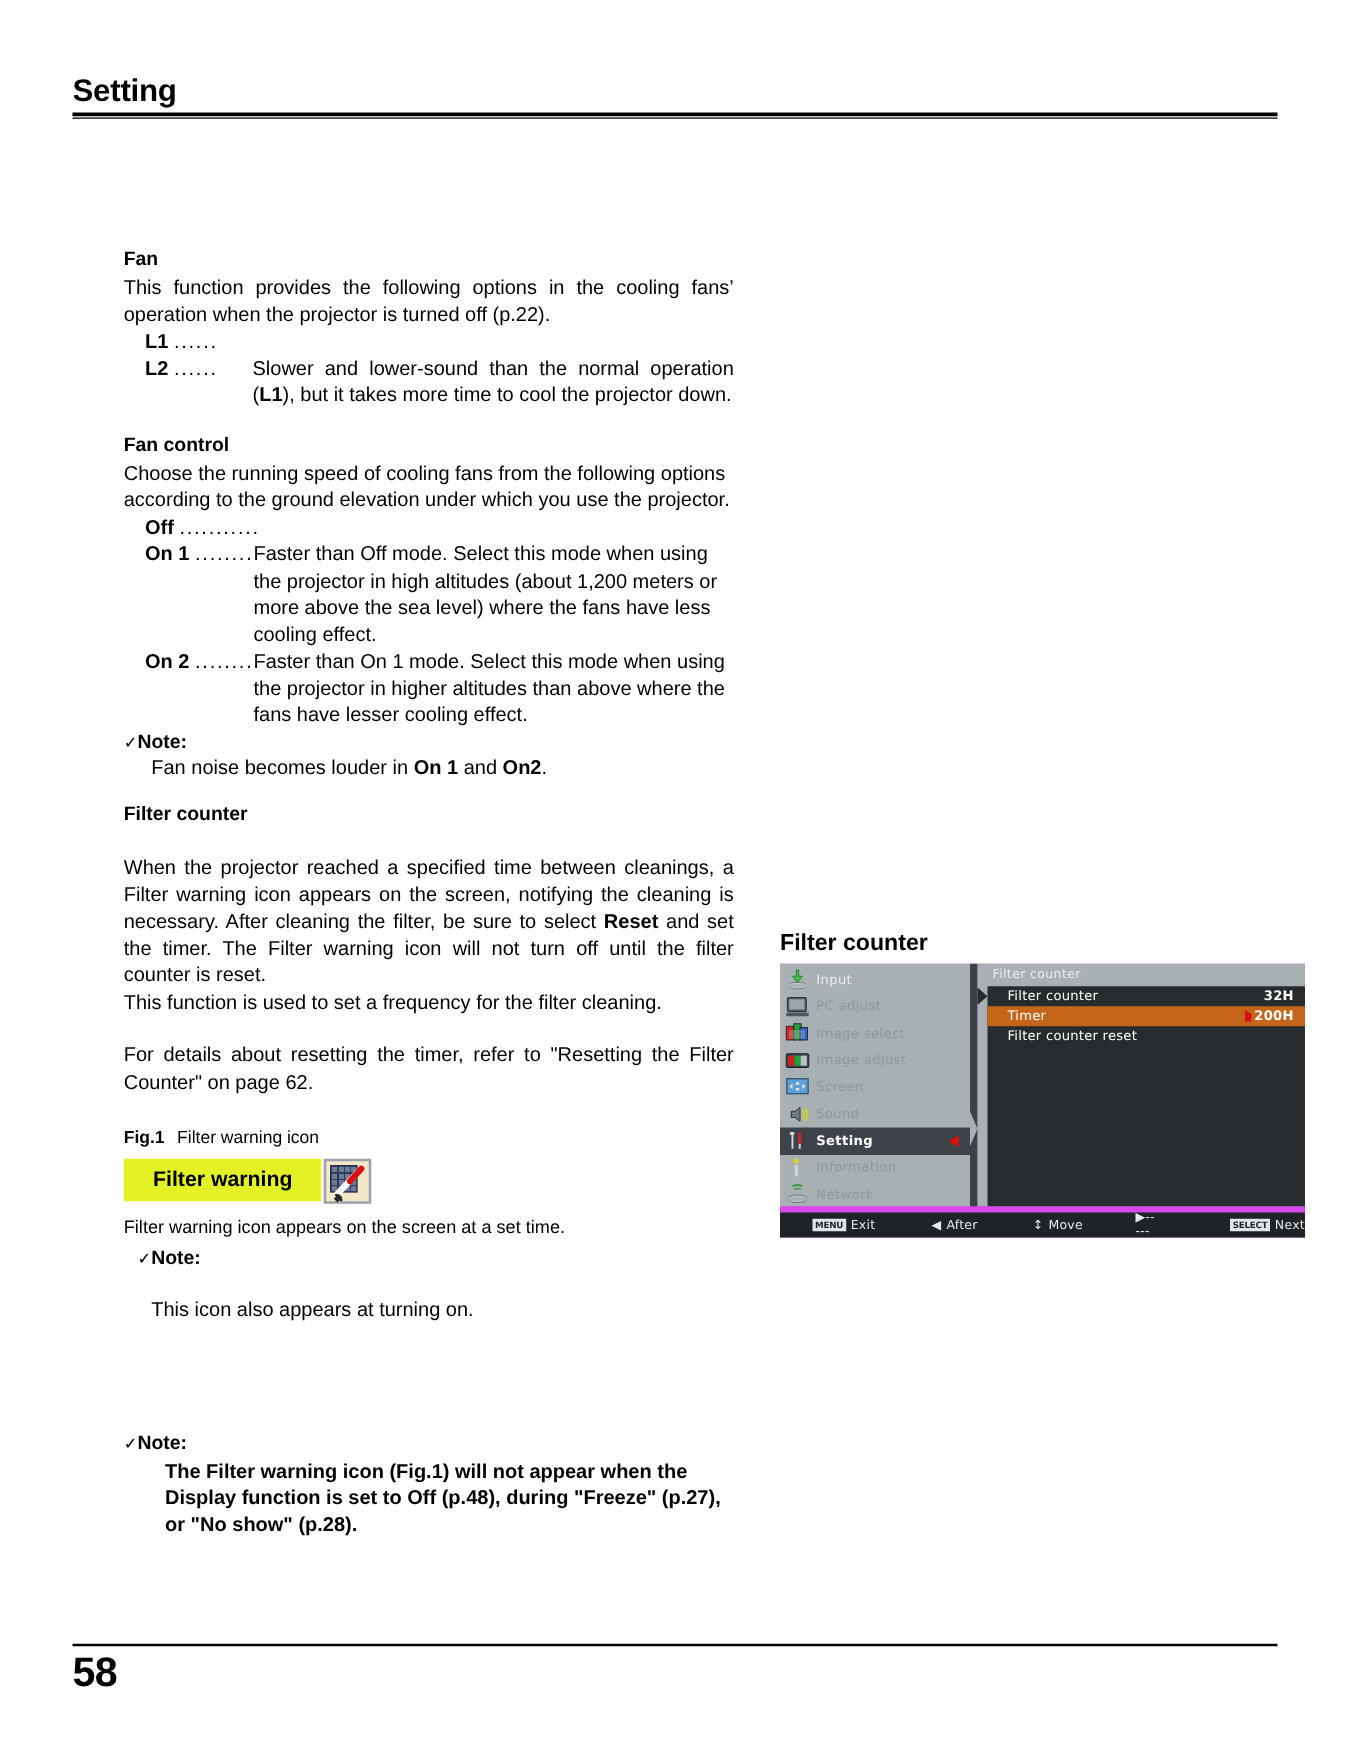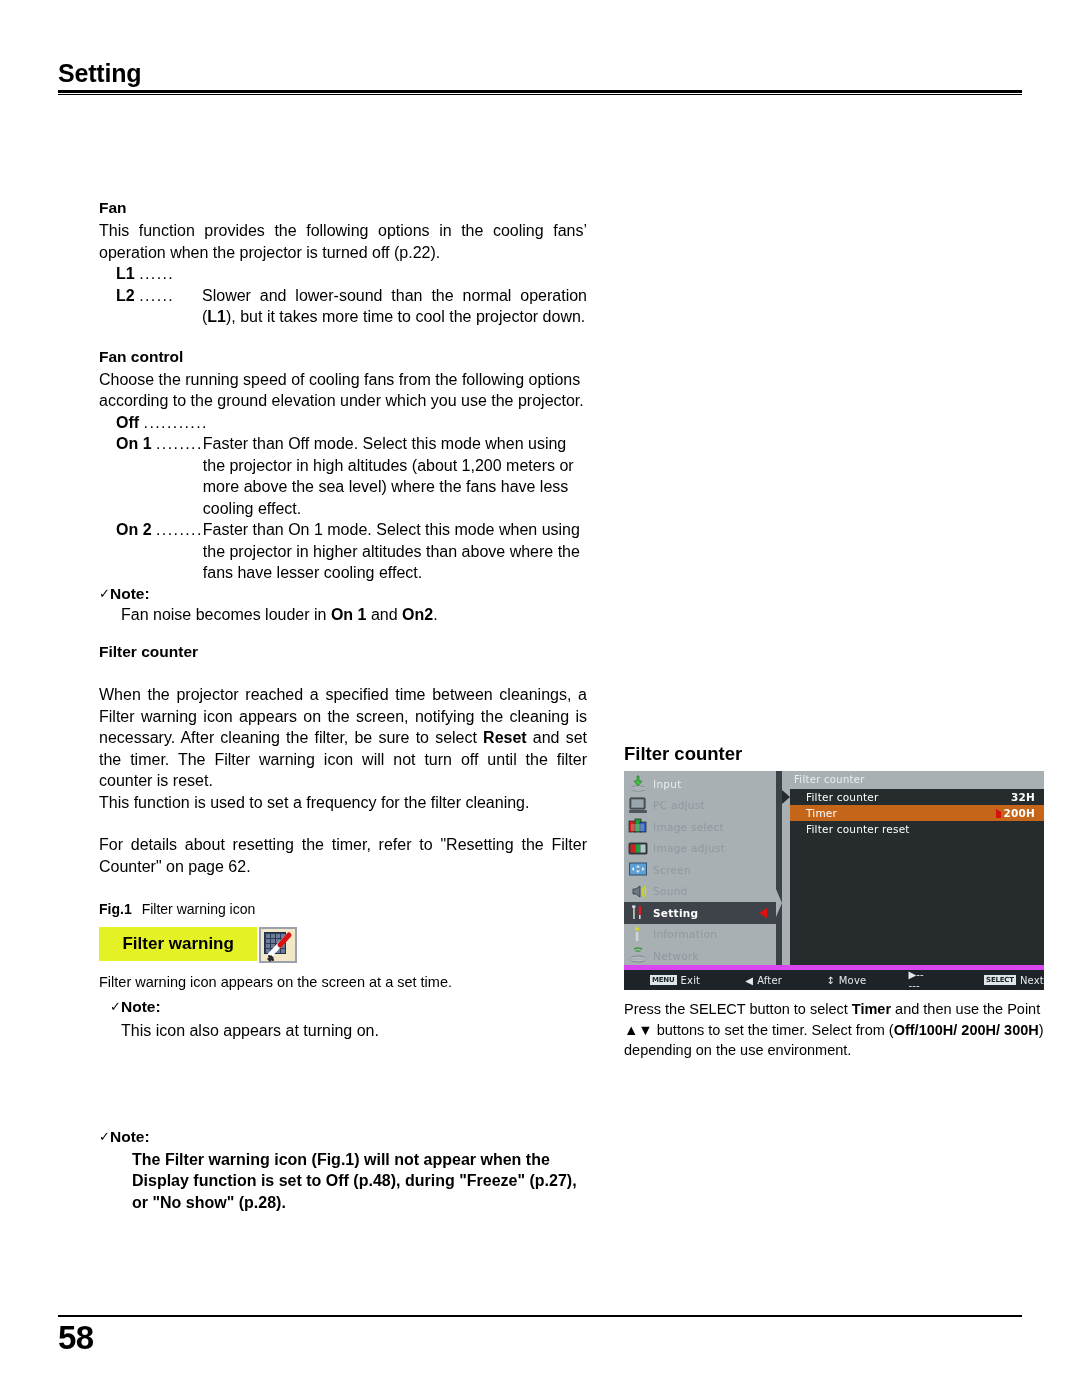--- a/index.html
+++ b/index.html
@@ -389,21 +389,21 @@
         </svg>
       </div>
     </div>
 
     <div class="warncap">Filter warning icon appears on the screen at a set time.</div>
 
     <div class="note" style="margin-top:4px;">
       <div class="note-title" style="padding-left:22px;">
         <span class="check" style="left:11px;">✓</span><span>Note:</span>
       </div>
-      <div class="note-body" style="padding-left:22px;margin-top:3px;">This icon also appears at turning on.</div>
+      <div class="note-body" style="padding-left:22px;margin-top:21px;">This icon also appears at turning on.</div>
     </div>
 
     <div class="note" style="margin-top:84px;">
       <div class="note-title">
         <span class="check">✓</span><span>Note:</span>
       </div>
       <div class="note-body" style="padding-left:33px;margin-top:2px;font-weight:bold;"><span>The Filter warning icon (Fig.1) will not appear when the Display function is set to </span><b>Off</b><span> (p.48),  during "Freeze" (p.27), or "No show" (p.28).</span></div>
     </div>
 
   </div>
@@ -566,21 +566,20 @@
           <span class="gl">▶-----</span>
           <span></span>
         </div>
         <div class="seg" style="margin-left:54px;">
           <span class="key">SELECT</span>
           <span>Next</span>
         </div>
       </div>
     </div>
 
-    <div class="osd-caption"><span>Press the SELECT button to select  </span><b>Timer</b><span> and then use the Point ▲▼ buttons to set the timer. Select from (</span><b>Off/100H/ 200H/ 300H</b><span>) depending on the use environment.</span></div>
 
   </div>
 
   <div class="footer">
     <div class="footer-rule"></div>
     <div class="pagenum">58</div>
   </div>
 
 </div>
 

